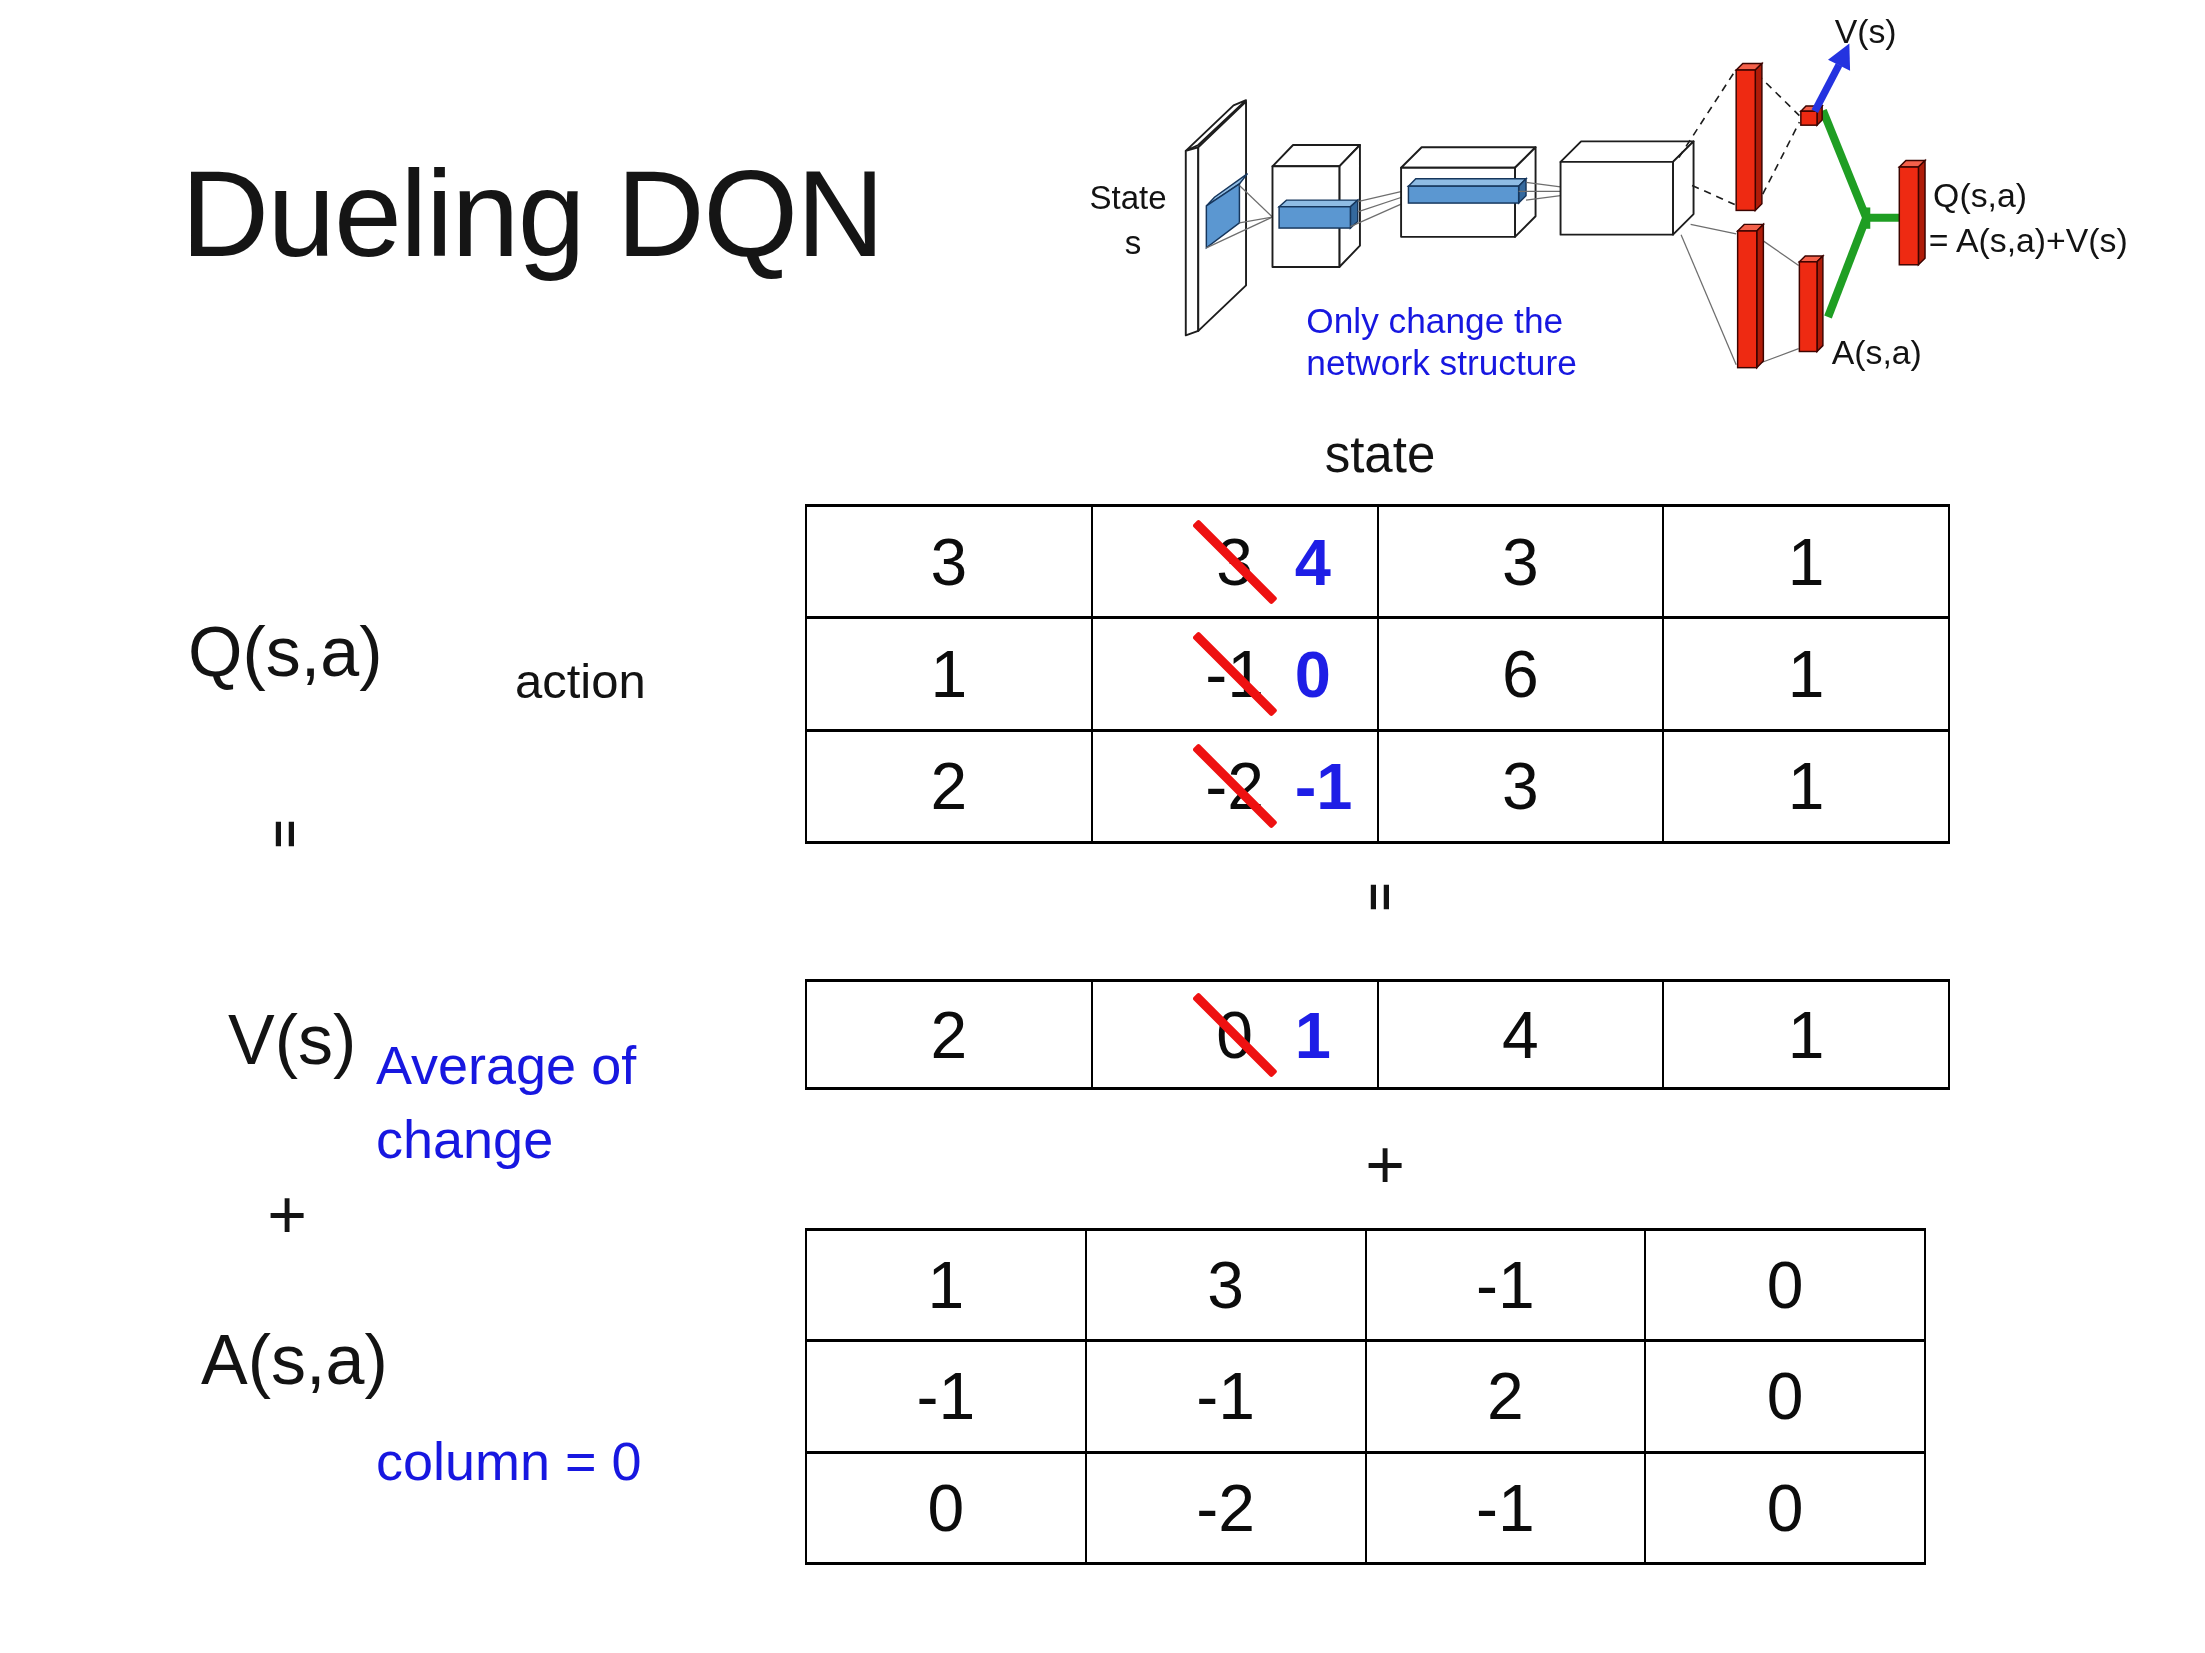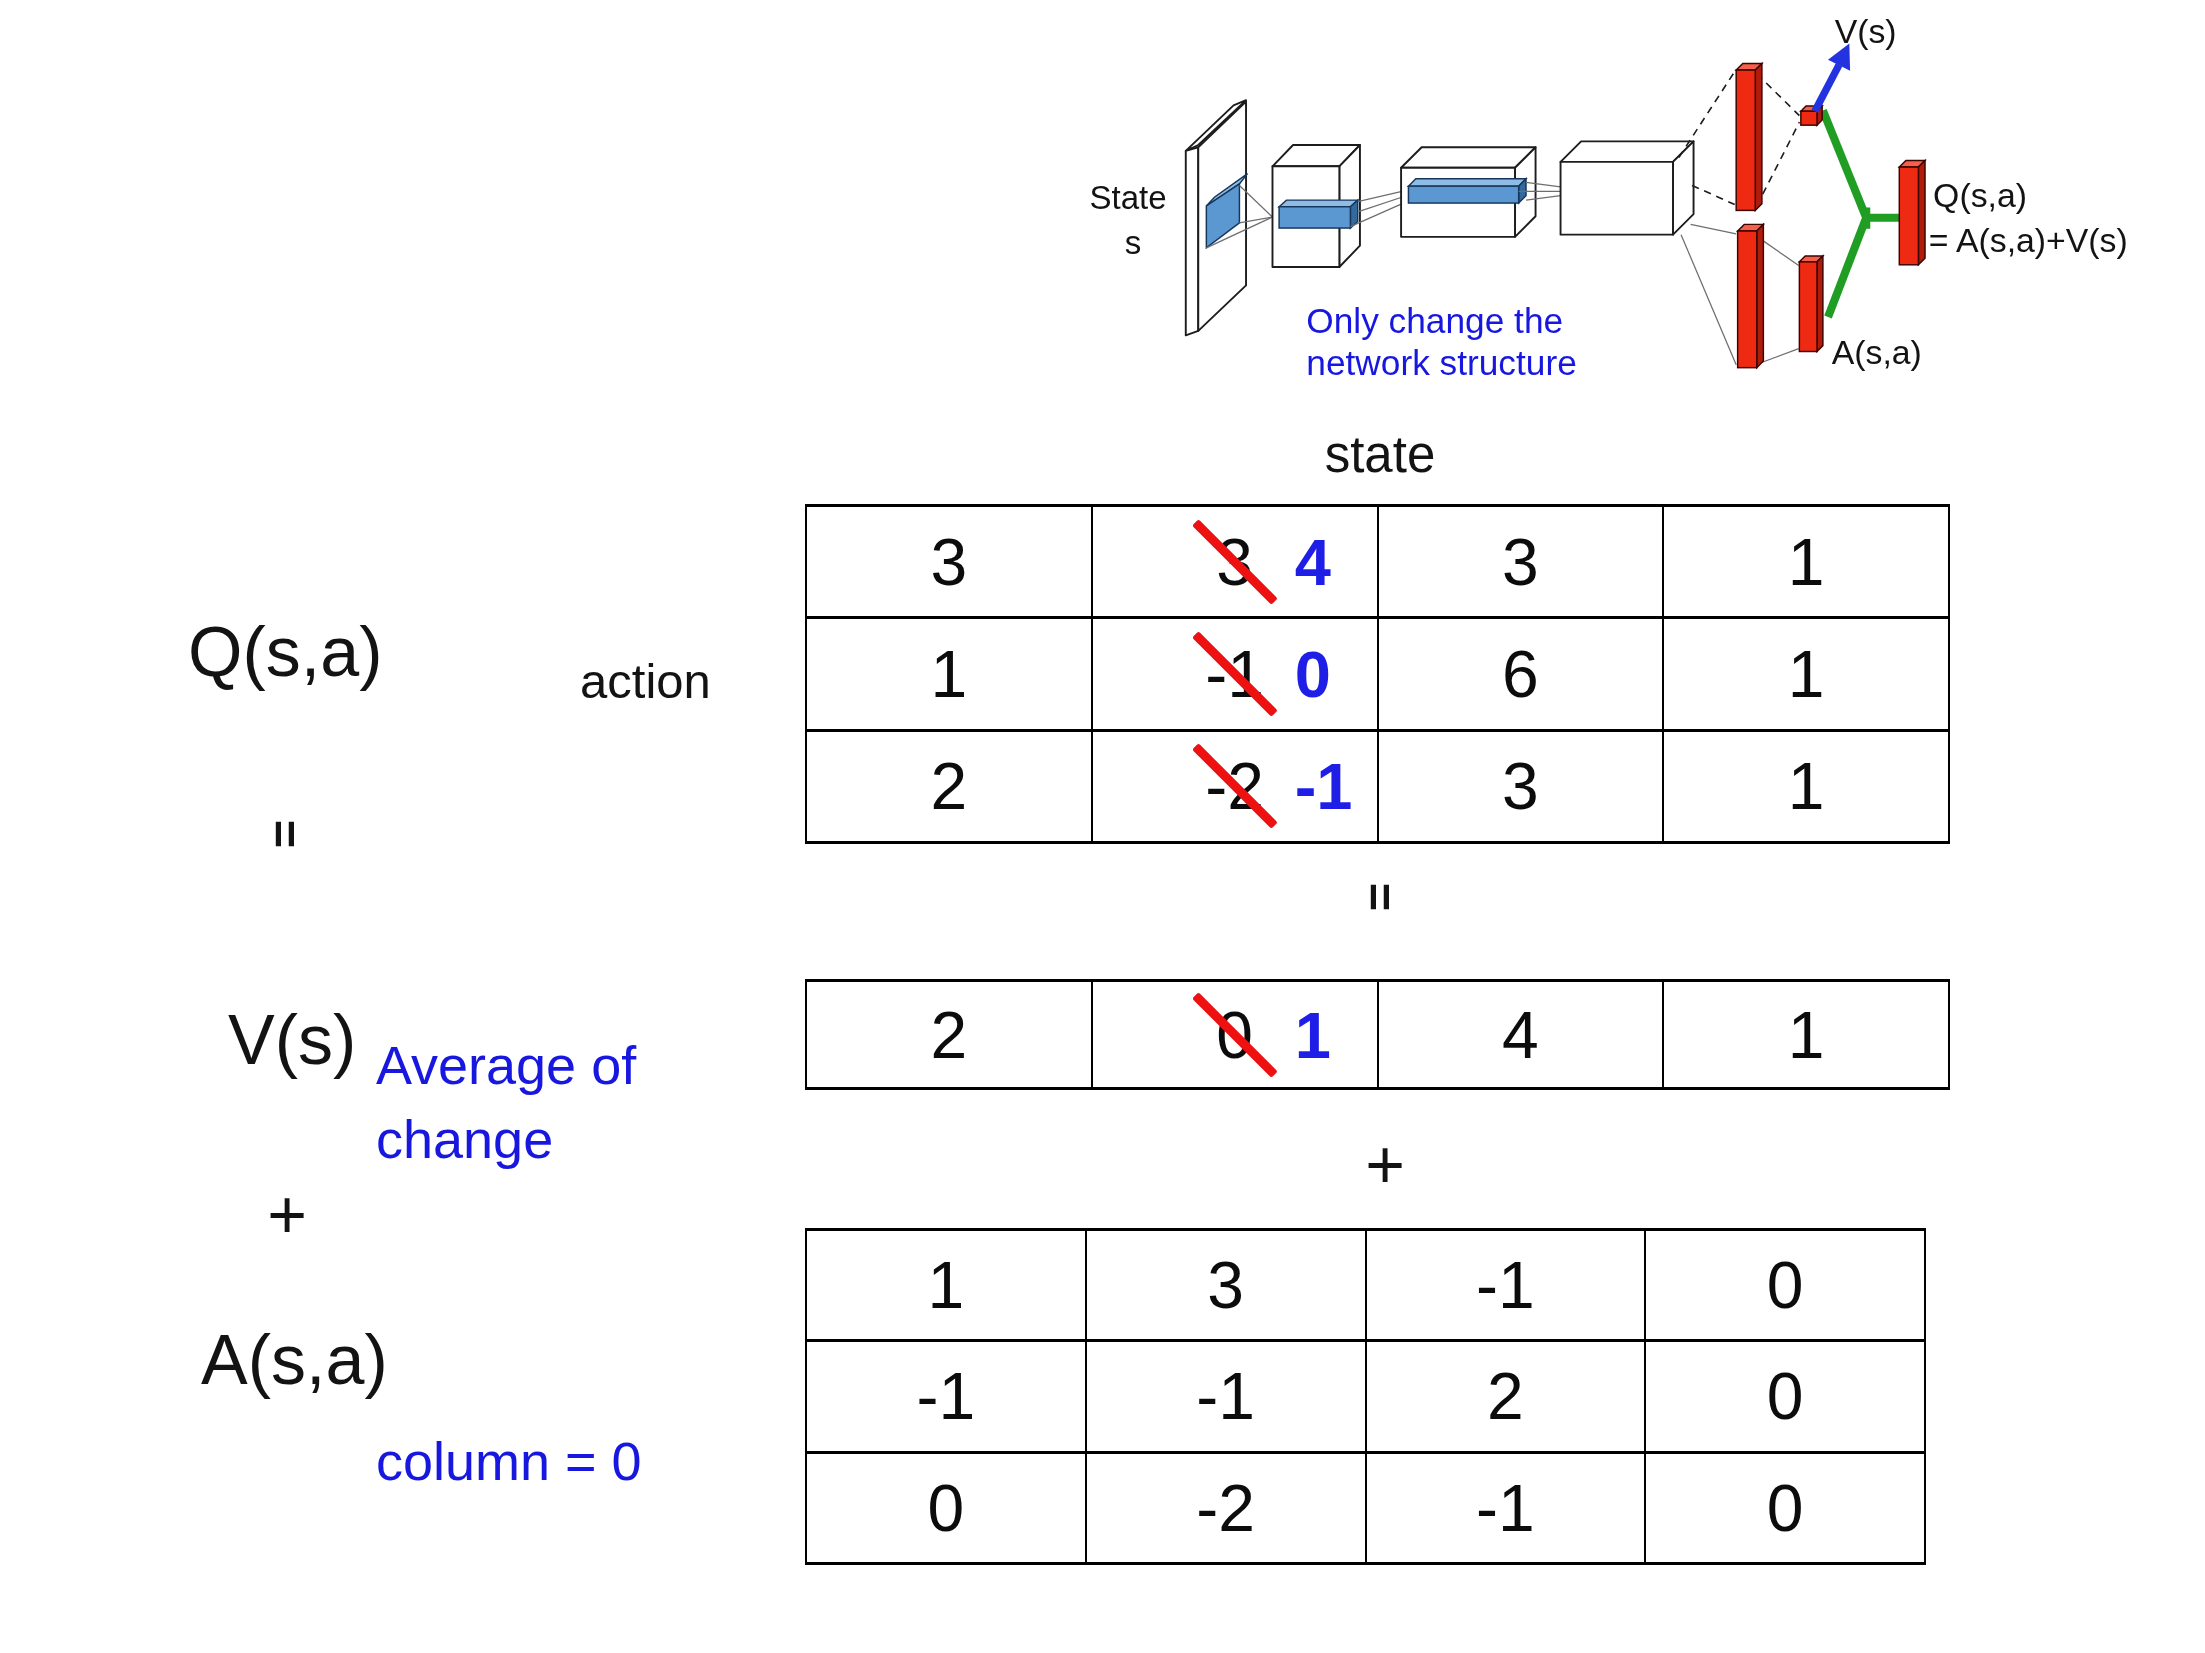--- a/index.html
+++ b/index.html
@@ -41,20 +41,21 @@
   .blue-ln{stroke:var(--arrow-blue,#2433e0); stroke-width:10; fill:none;}
   .blue-head{fill:var(--arrow-blue,#2433e0);}
   .svg-label{font-family:"Liberation Sans","DejaVu Sans",sans-serif; font-weight:300; fill:#131313;}
   .svg-note{font-family:"Liberation Sans","DejaVu Sans",sans-serif; font-weight:300; fill:var(--blue-note,#1717e0);}
 </style>
 </head>
 <body>
 
 <div id="canvas">
 
+  <div id="title" class="abs">Dueling DQN</div>
 
   <svg class="abs" style="left:1066px; top:0px;" width="1139" height="412" viewBox="1450 0 1550 560">
 
     <g>
       <polygon class="box-face" points="1613,205 1630,197 1695,136 1678,143"></polygon>
       <polygon class="box-face" points="1613,205 1630,200 1630,450 1613,456"></polygon>
       <polygon class="box-face" points="1630,200 1695,138 1695,388 1630,450"></polygon>
     </g>
 
     <g>
@@ -181,21 +182,21 @@
 
   <div class="abs blue-note" style="left:376px; top:1028px; line-height:74px;">
     <div>Average of</div>
     <div>change</div>
   </div>
   <div class="abs blue-note" style="left:376px; top:1419px; line-height:85px;">
     <div>column = 0</div>
   </div>
 
   <div class="abs hdr-label" style="left:1233px; top:425px; width:294px; text-align:center;">state</div>
-  <div class="abs hdr-label" style="left:515px; top:653px; width:261px; text-align:center; font-size:49px;">action</div>
+  <div class="abs hdr-label" style="left:515px; top:653px; width:261px; text-align:left; font-size:49px;">action</div>
 
   <div class="abs op rot90" style="left:1343px; top:864px; width:74px; height:66px; line-height:66px; font-size:49px;">=</div>
   <div class="abs op" style="left:1348px; top:1131px; width:74px; height:66px; line-height:66px; font-size:68px;">+</div>
 
   <div class="abs tbl" style="left:805px; top:504px; width:1145px; height:340px;">
     <div class="trow">
       <div class="cell">
           <span class="num">3</span>
         </div>
       <div class="cell">

